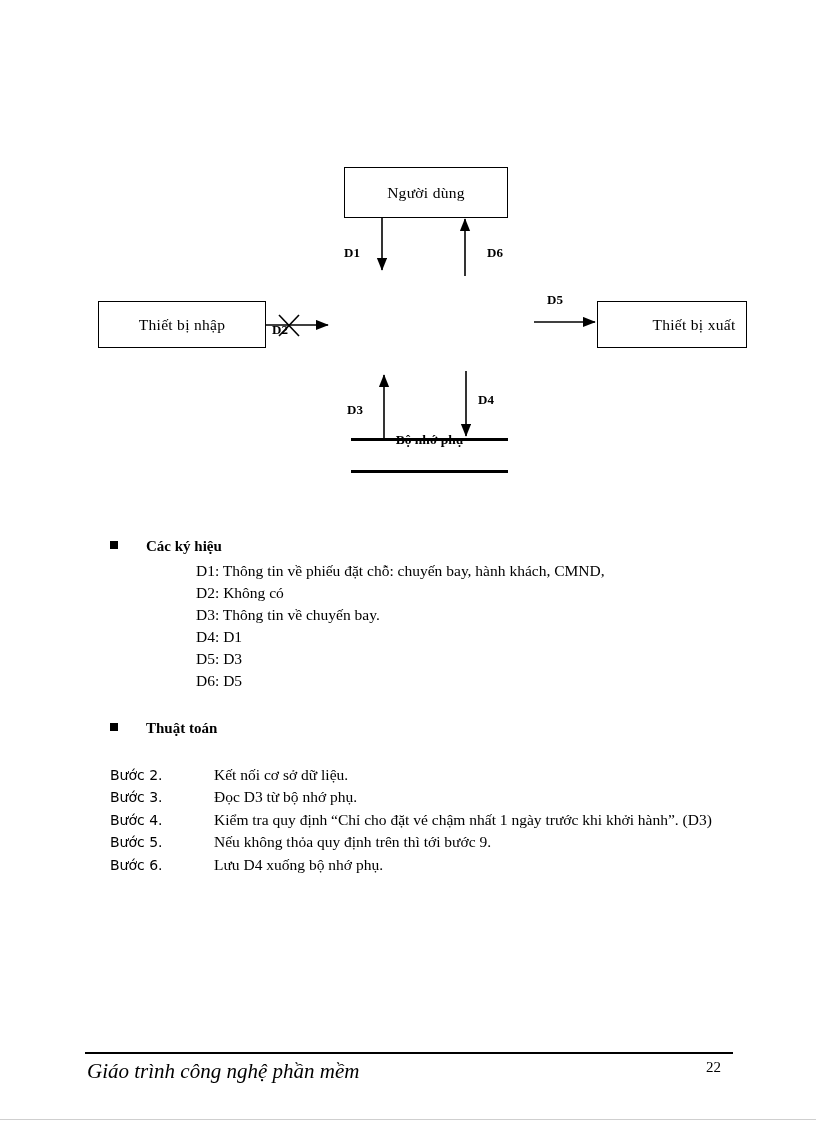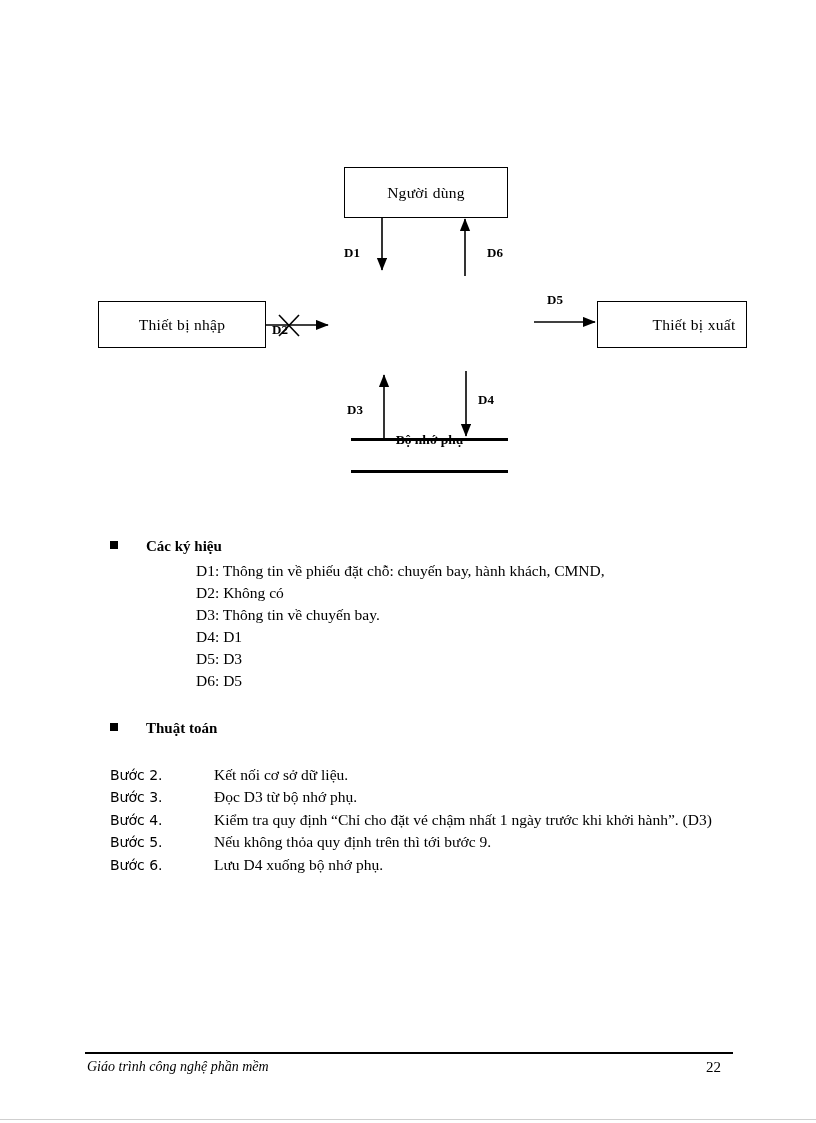--- a/index.html
+++ b/index.html
@@ -158,21 +158,21 @@
     top: 1052px;
     width: 648px;
     height: 1.6px;
     background: #000;
   }
   #footer-title {
     position: absolute;
     left: 87px;
     top: 1059px;
     font-style: italic;
-    font-size: 14px;
+    font-size: 21px;
   }
   #footer-page {
     position: absolute;
     left: 706px;
     top: 1059px;
     font-size: 15px;
   }
   #page-bottom-rule {
     position: absolute;
     left: 0;

